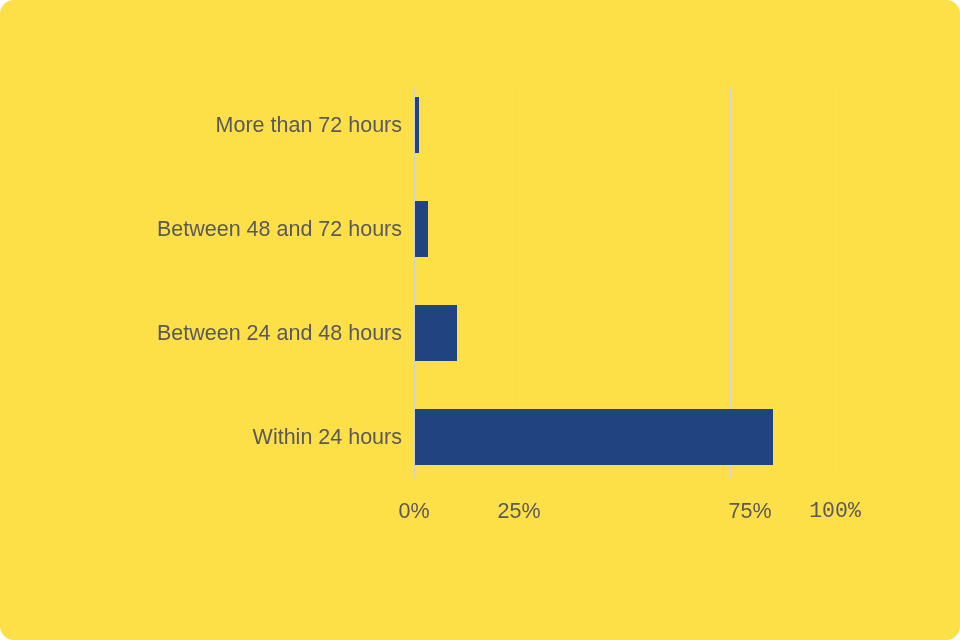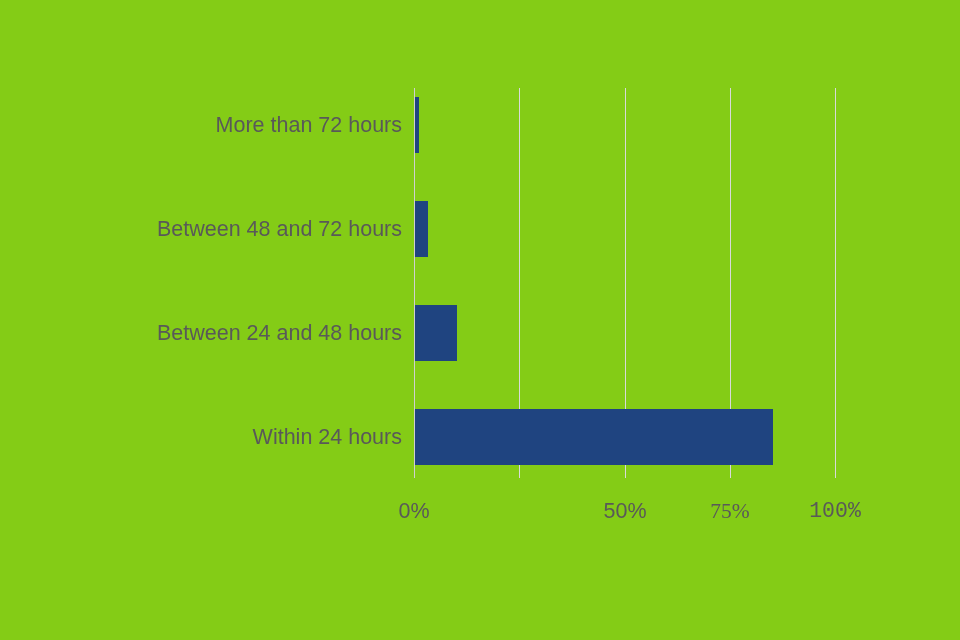--- a/index.html
+++ b/index.html
@@ -11,21 +11,22 @@
     height: 640px;
     background: #ffffff;
     font-family: "Liberation Sans", sans-serif;
     overflow: hidden;
   }
 
   #chart-root {
     position: relative;
     width: 960px;
     height: 640px;
-    background: #84cc16;
+    background: #fde047;
+    border-radius: 14px;
   }
 
   
   .plot-area {
     position: absolute;
     left: 414px;
     top: 88px;
     width: 421px;
     height: 390px;
   }
@@ -106,18 +107,18 @@
 
   <div class="cat-labels-col" style="left:-18px;">
     <div class="cat-label" style="top:24px;">More than 72 hours</div>
     <div class="cat-label" style="top:128px;">Between 48 and 72 hours</div>
     <div class="cat-label" style="top:232px;">Between 24 and 48 hours</div>
     <div class="cat-label" style="top:336px;">Within 24 hours</div>
   </div>
 
   <div class="tick-row">
     <div class="tick-label" style="left:0px;">0%</div>
-    <div class="tick-label" style="left:211px;">50%</div>
-    <div class="tick-label" style="left:316px;font-family:Liberation Serif, serif;">75%</div>
+    <div class="tick-label" style="left:105px;">25%</div>
+    <div class="tick-label" style="left:336px;">75%</div>
     <div class="tick-label" style="left:421px;font-family:Liberation Mono, monospace;">100%</div>
   </div>
 
 </div>
 
 </body></html>

